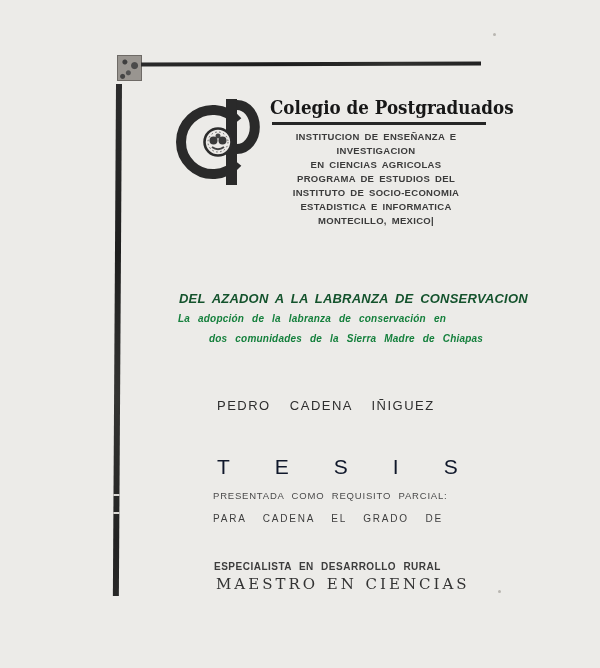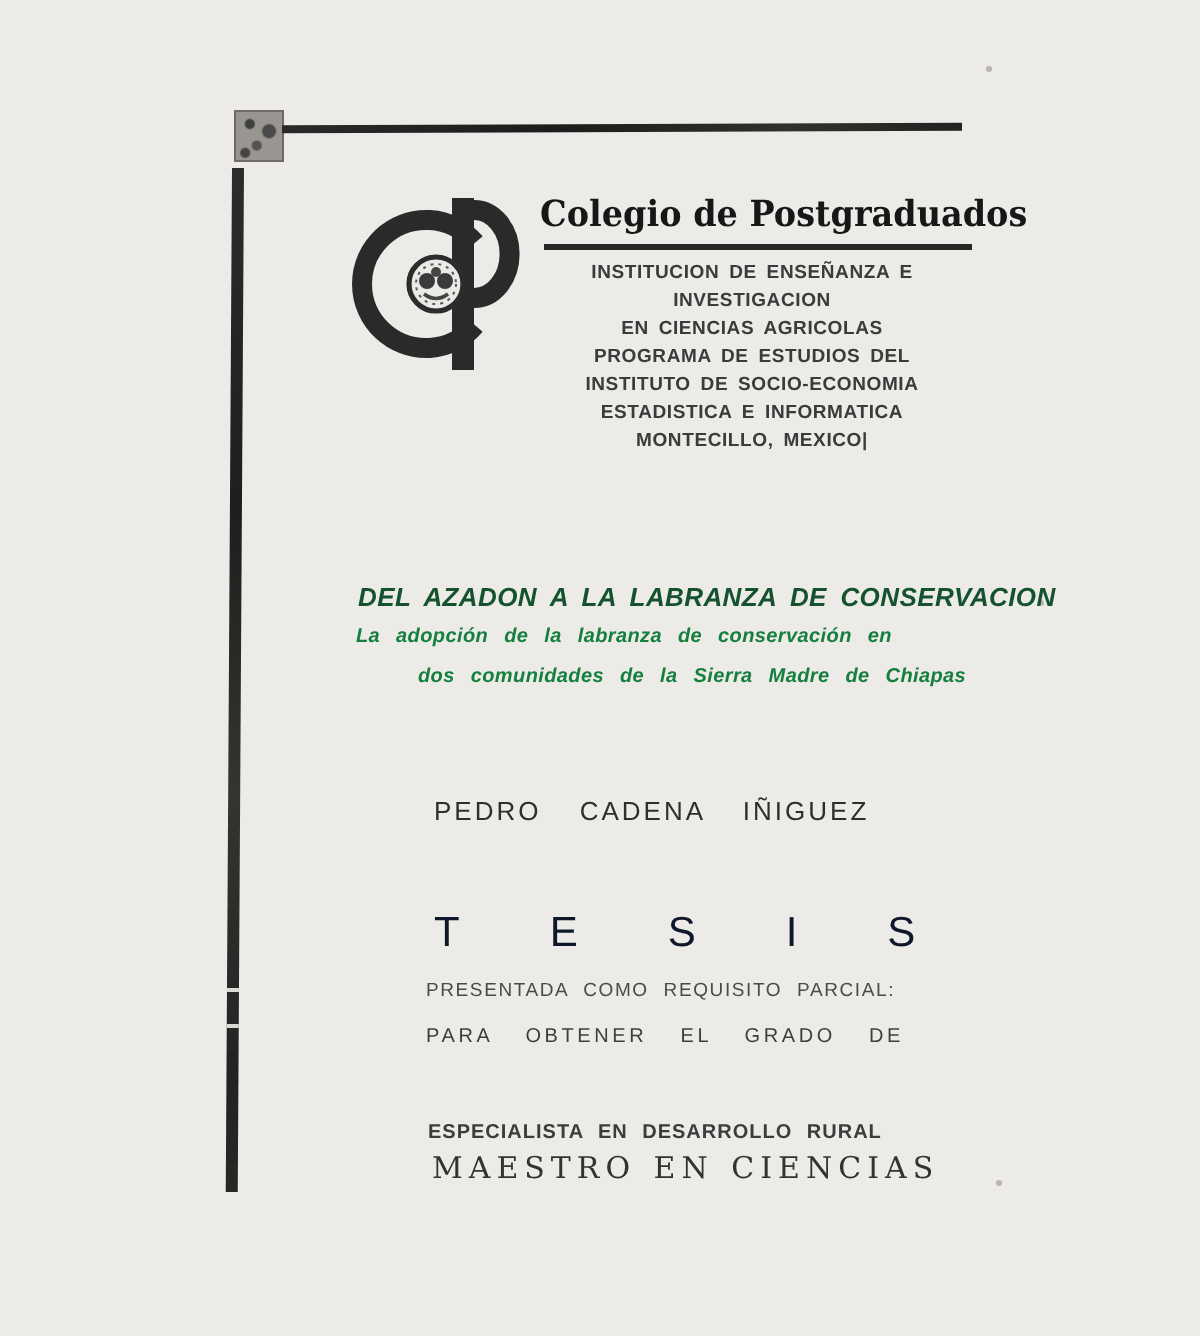--- a/index.html
+++ b/index.html
@@ -161,19 +161,19 @@
   </div>
 
   <div class="abs title-main">DEL AZADON A LA LABRANZA DE CONSERVACION</div>
   <div class="abs title-sub1">La adopción de la labranza de conservación en</div>
   <div class="abs title-sub2">dos comunidades de la Sierra Madre de Chiapas</div>
 
   <div class="abs author">PEDRO CADENA IÑIGUEZ</div>
 
   <div class="abs tesis">TESIS</div>
   <div class="abs presentada">PRESENTADA COMO REQUISITO PARCIAL:</div>
-  <div class="abs para-obtener">PARA OBTENER EL GRADO DE</div>
+  <div class="abs para-obtener">PARA CADENA EL GRADO DE</div>
   <div class="abs maestro">MAESTRO EN CIENCIAS</div>
   <div class="abs especialista">ESPECIALISTA EN DESARROLLO RURAL</div>
 
   <div class="abs year">1995</div>
 
 </div>
 
 </body></html>

